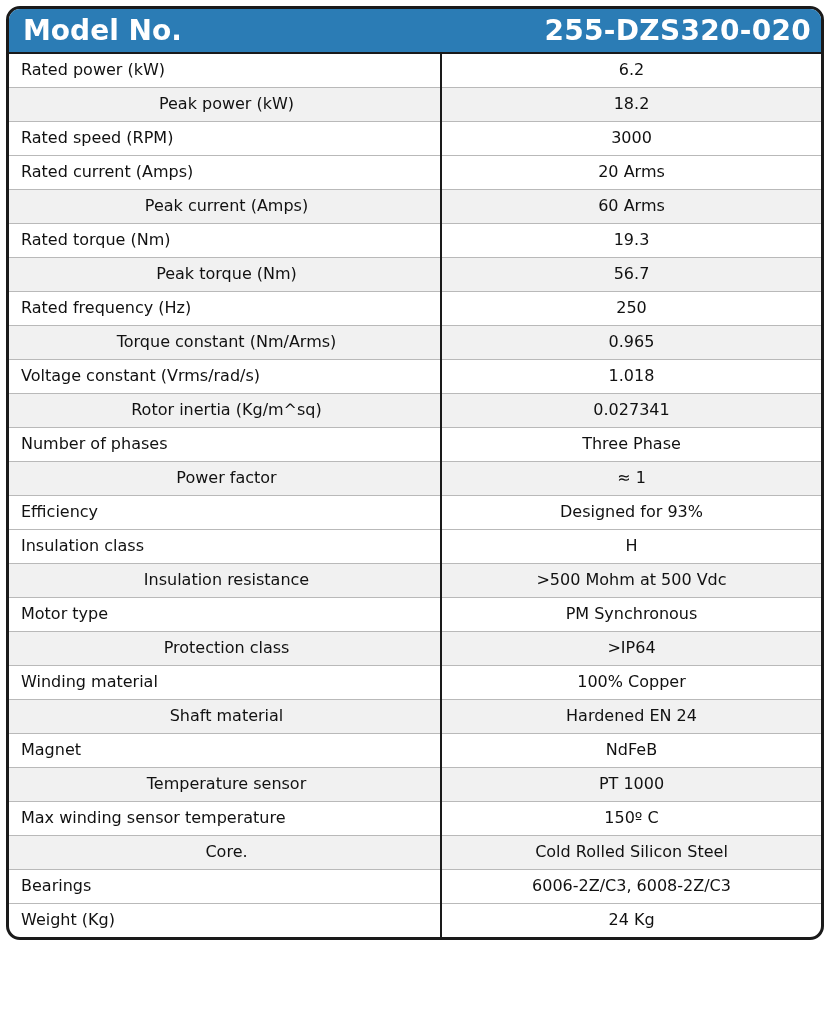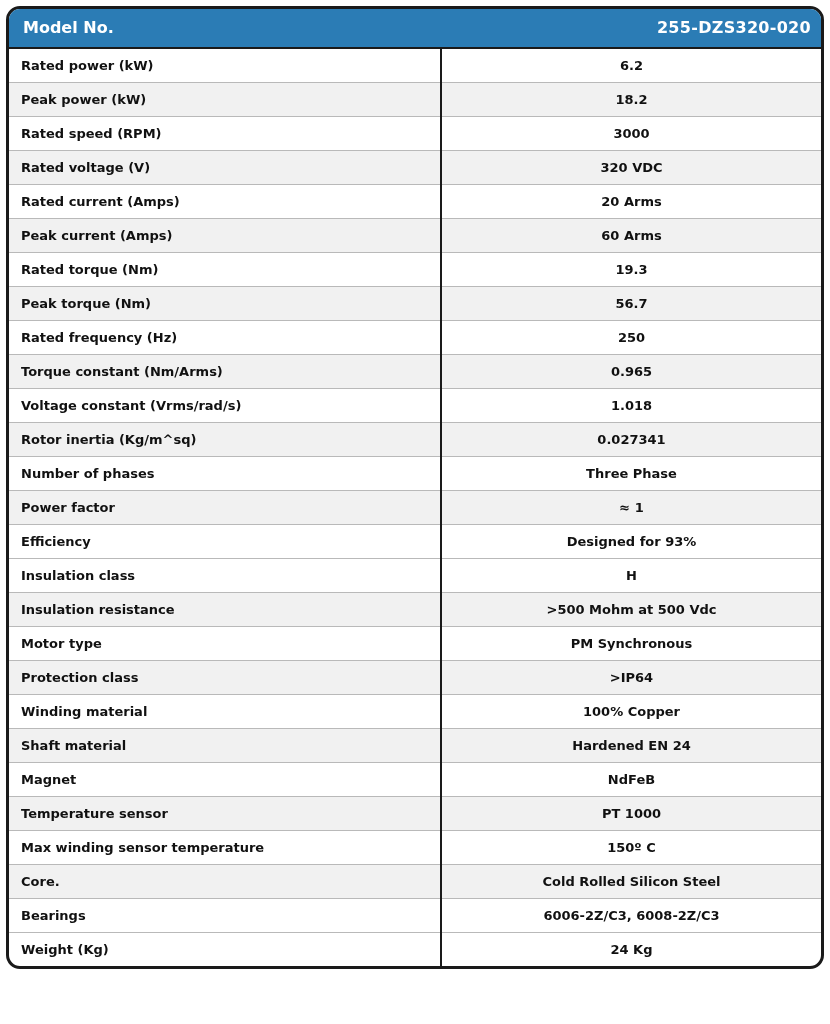--- a/index.html
+++ b/index.html
@@ -29,33 +29,33 @@
     width: 818px;
   }
   table.spec-table {
     border-collapse: collapse;
     width: 100%;
     table-layout: fixed;
   }
   table.spec-table col.c-label { width: 432px; }
   table.spec-table col.c-value { width: auto; }
   .spec-table th, .spec-table td {
-    font-size: 13px;
+    font-size: 16px;
     line-height: 1.05;
     padding: 6px 8px;
     height: 21px;
     border-bottom: 1px solid #b9b9b9;
     color: #111111;
-    font-weight: bold;
+    font-weight: normal;
   }
   .spec-table thead th {
     background: #2b7cb5;
     color: #ffffff;
     font-weight: bold;
-    font-size: 16px;
+    font-size: 28px;
     border-bottom: 2px solid #1a1a1a;
     padding: 7px 10px;
     height: 24px;
   }
   .spec-table thead th.head-label {
     text-align: left;
     padding-left: 14px;
   }
   .spec-table thead th.head-value {
     text-align: right;
@@ -64,20 +64,21 @@
   .spec-table td.label {
     text-align: left;
     padding-left: 12px;
     border-right: 2px solid #1a1a1a;
   }
   .spec-table td.value {
     text-align: center;
   }
   .spec-table tbody tr.alt td {
     background: #f1f1f1;
+    text-align: center;
   }
   .spec-table tbody tr:last-child td {
     border-bottom: none;
   }
 </style>
 </head>
 <body>
 
 <div class="spec-sheet">
   <div class="spec-table-wrap">
@@ -98,24 +99,20 @@
             <td class="value">6.2</td>
           </tr>
           <tr class="alt">
             <td class="label">Peak power (kW)</td>
             <td class="value">18.2</td>
           </tr>
           <tr>
             <td class="label">Rated speed (RPM)</td>
             <td class="value">3000</td>
           </tr>
-          <tr class="alt">
-            <td class="label">Rated voltage (V)</td>
-            <td class="value">320 VDC</td>
-          </tr>
           <tr>
             <td class="label">Rated current (Amps)</td>
             <td class="value">20 Arms</td>
           </tr>
           <tr class="alt">
             <td class="label">Peak current (Amps)</td>
             <td class="value">60 Arms</td>
           </tr>
           <tr>
             <td class="label">Rated torque (Nm)</td>

